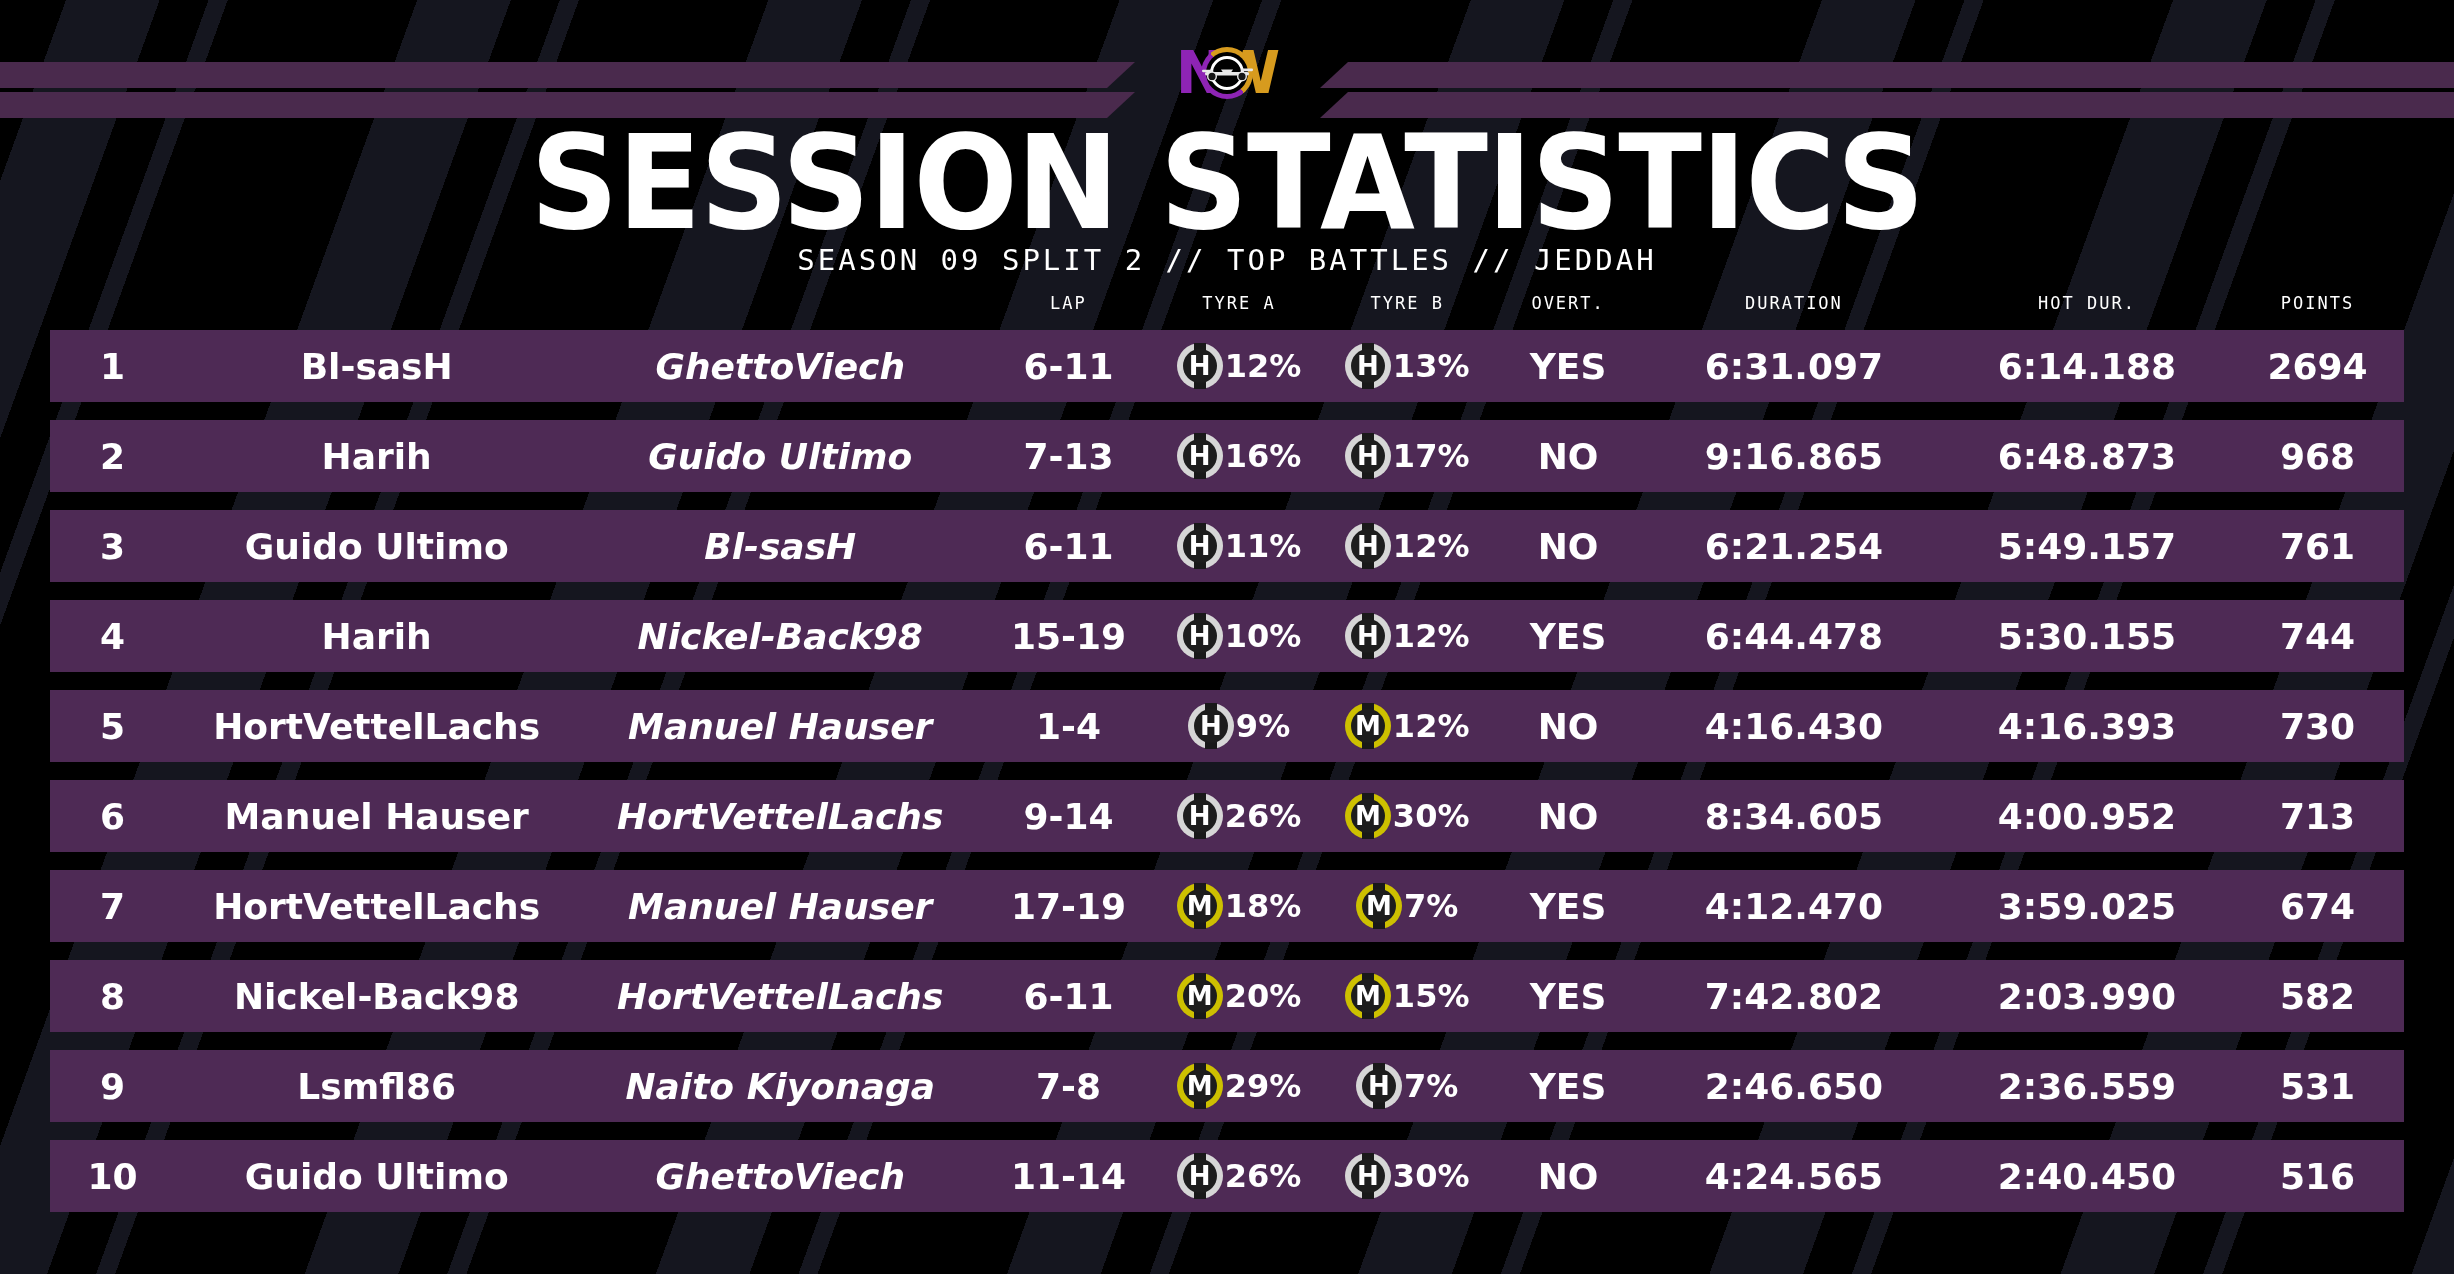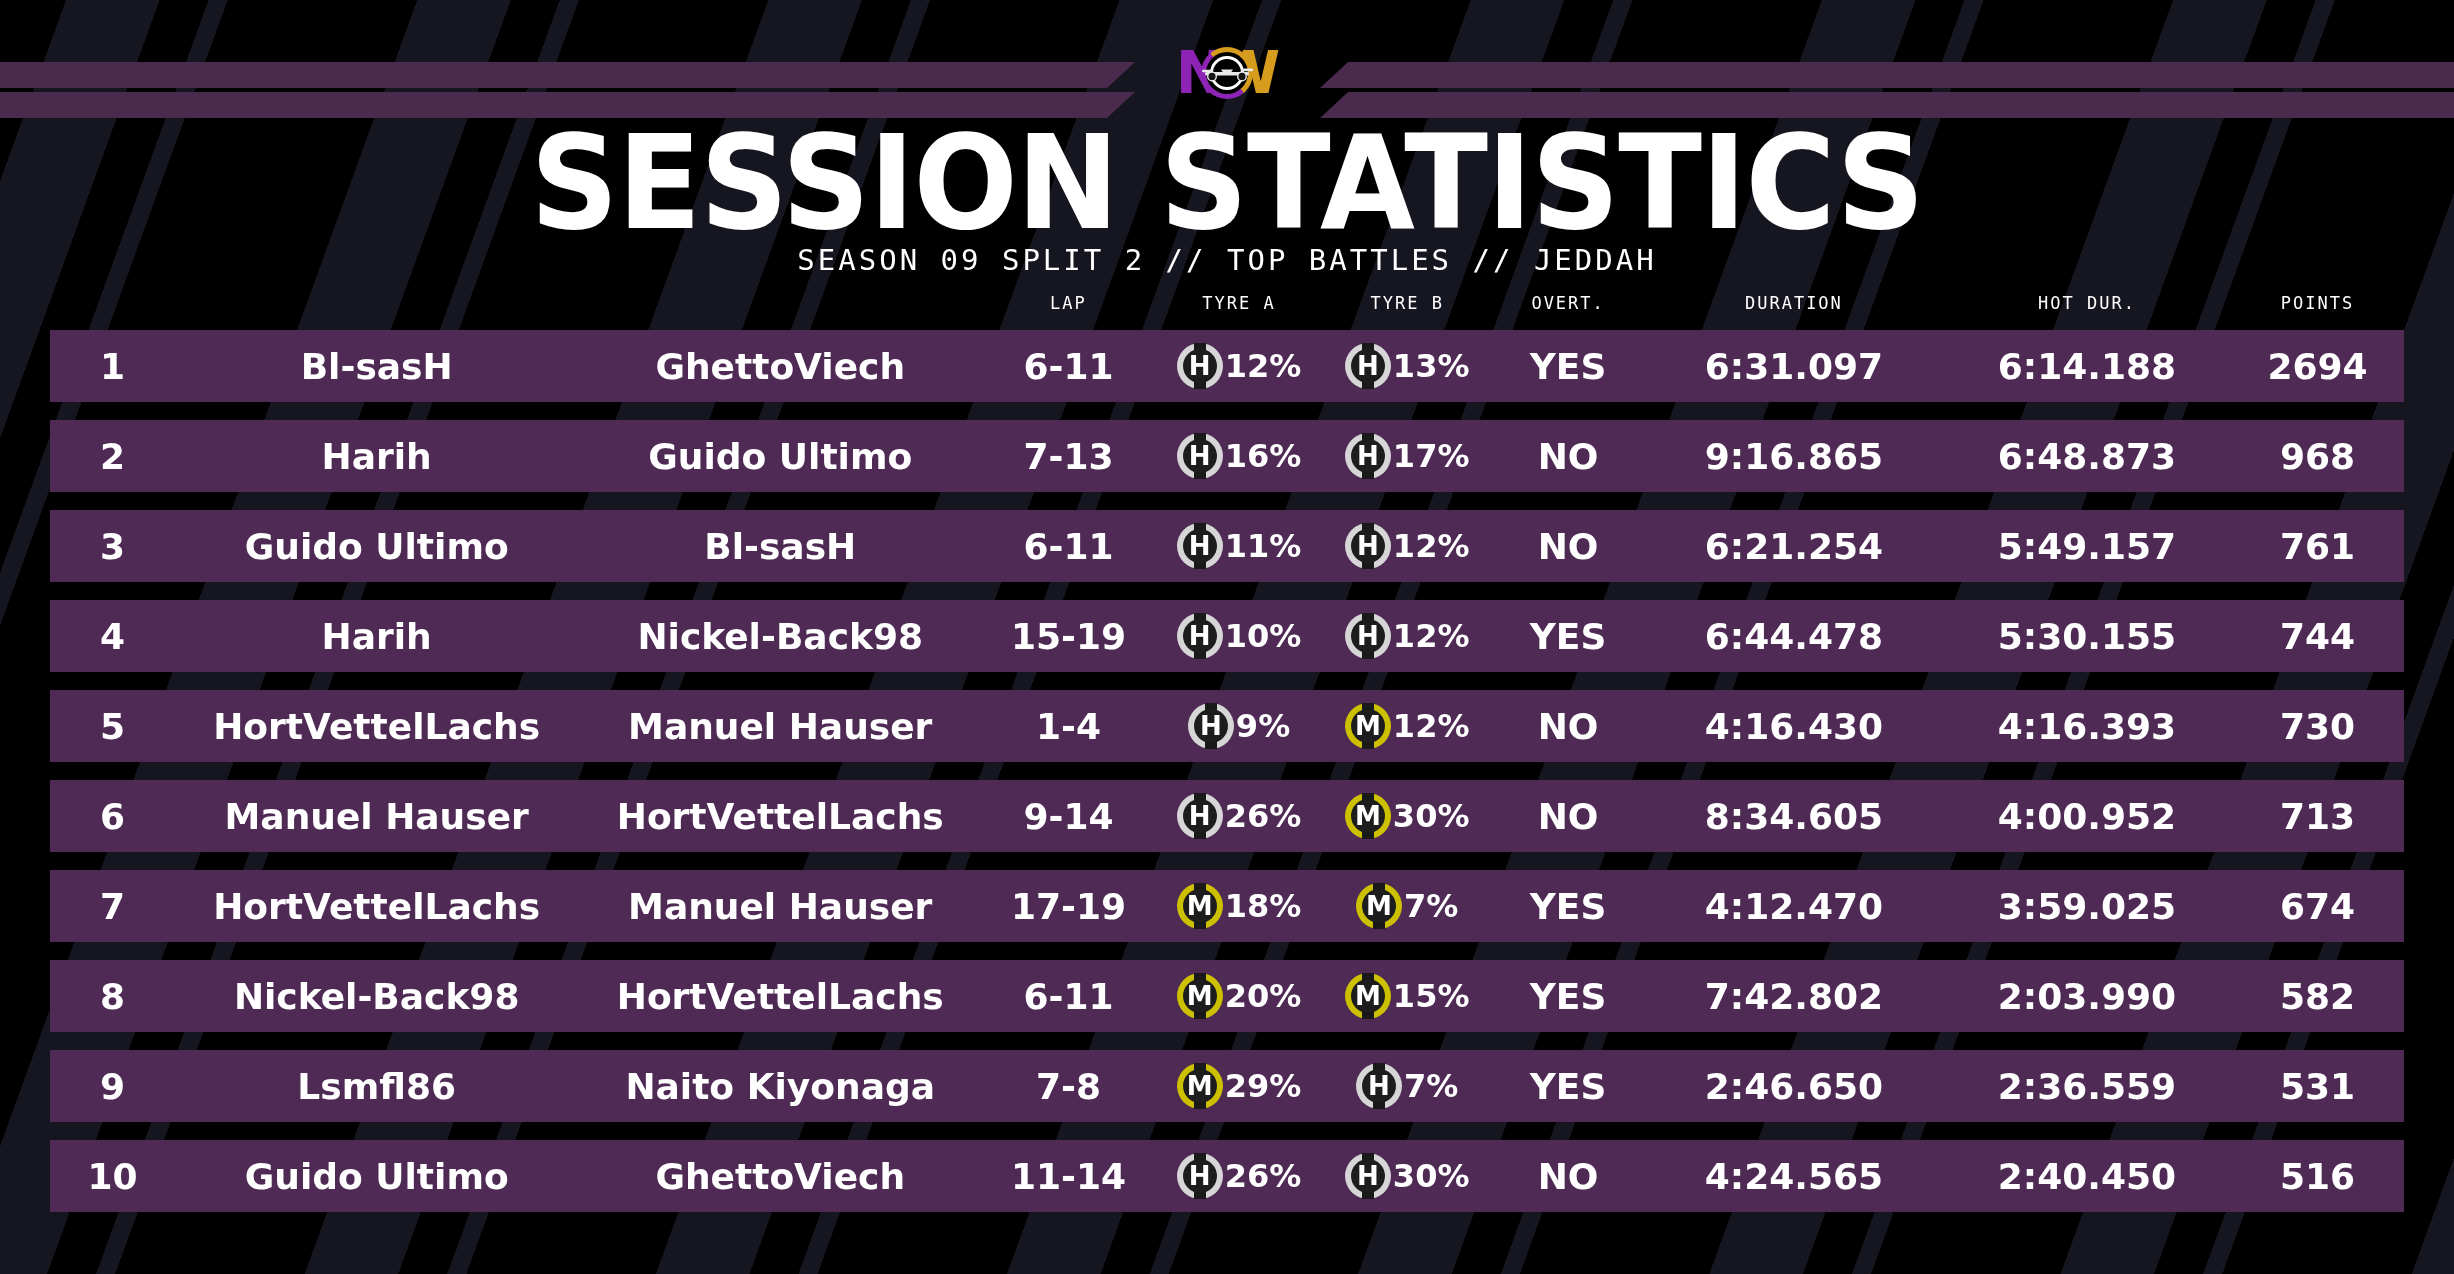--- a/index.html
+++ b/index.html
@@ -82,21 +82,21 @@
     font-weight:bold;font-size:36px;
     display:flex;align-items:center;justify-content:center;
     white-space:nowrap;overflow:hidden;
   }
   .trow.head .cell{
     font-family:"DejaVu Sans Mono", monospace;
     font-weight:normal;font-size:17px;letter-spacing:2px;
   }
   .c-pos   {width:130px;justify-content:center;}
   .c-drva  {width:420px;justify-content:center;}
-  .c-drvb  {width:420px;justify-content:center;}
+  .c-drvb  {width:420px;justify-content:center;font-style:italic;}
   .c-lap   {width:180px;}
   .c-tyrea {width:175px;}
   .c-tyreb {width:175px;}
   .c-ovt   {width:160px;}
   .c-dur   {width:310px;}
   .c-hot   {width:300px;}
   .c-pts   {width:180px;}
   .trow.head .c-lap{width:180px;}
 
   

